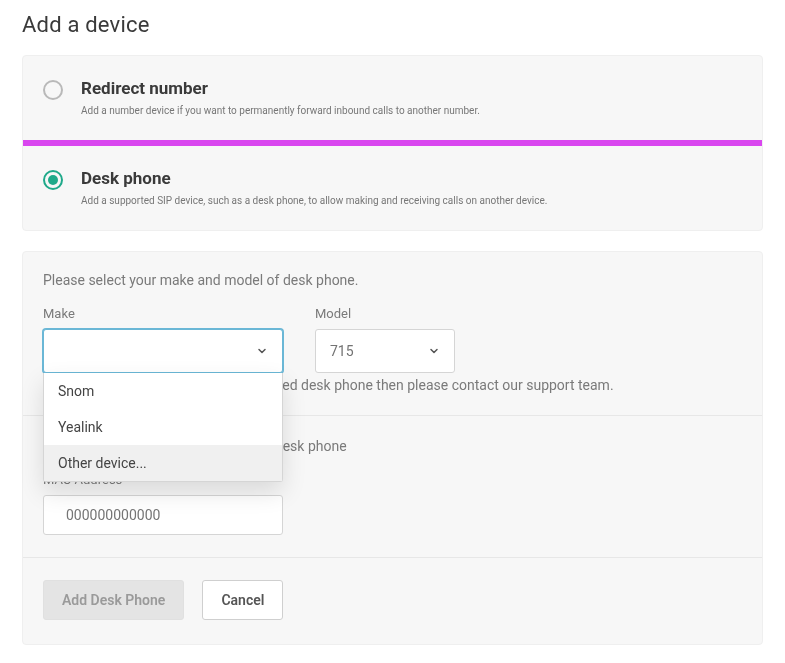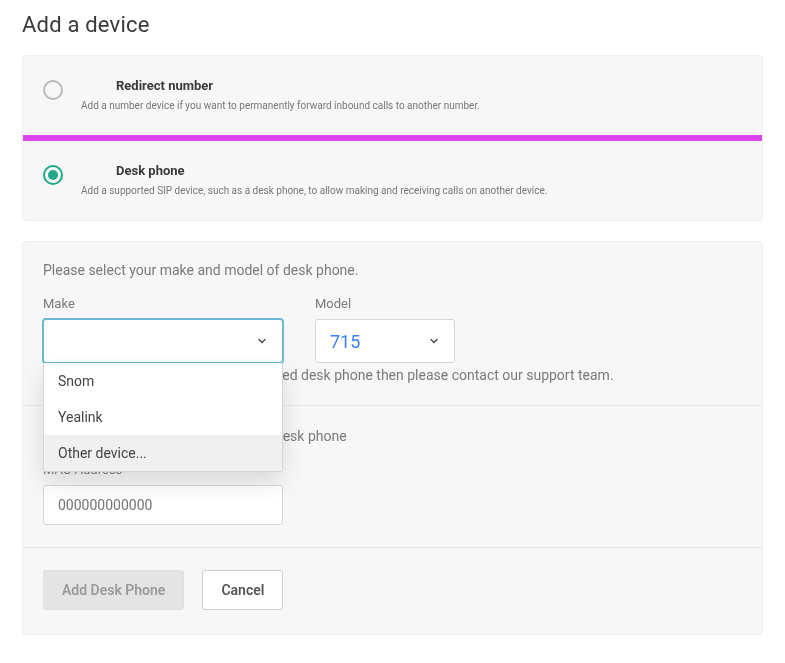--- a/index.html
+++ b/index.html
@@ -13,41 +13,41 @@
 
     .radio-row { display: flex; padding: 22px 20px; gap: 18px; align-items: flex-start; }
     .radio-row + .radio-row { border-top: 6px solid #d946ef; }
     .radio { flex: 0 0 20px; height: 20px; position: relative; margin-top: 2px; }
     .radio input { position: absolute; inset: 0; opacity: 0; cursor: pointer; }
     .radio .ring { width: 20px; height: 20px; border-radius: 50%; border: 2px solid #b9b9b9; display: block; position: relative; }
     .radio .ring.checked { border-color: #1fa98a; }
     .radio .ring.checked::after { content: ""; position: absolute; inset: 3px; border-radius: 50%; background: #1fa98a; }
 
     .radio-body { flex: 1; }
-    .radio-title { font-size: 13px; font-weight: 700; color: #3a3a3a; margin-bottom: 6px; margin-left: 35px; }
+    .radio-title { font-size: 17px; font-weight: 700; color: #3a3a3a; margin-bottom: 6px; }
     .radio-desc { font-size: 10px; color: #777; line-height: 1.4; }
 
     .helper { font-size: 14px; color: #7a7a7a; margin-bottom: 18px; }
     .helper.mt { margin-top: 4px; }
 
     .row { display: flex; gap: 32px; position: relative; }
     .field { display: flex; flex-direction: column; }
     .label { font-size: 13px; color: #7a7a7a; margin-bottom: 8px; }
-    .select { width: 240px; height: 44px; background: #fff; border: 1px solid #d5d5d5; border-radius: 3px; display: flex; align-items: center; justify-content: space-between; padding: 0 14px; font-size: 18px; color: #3b82f6; cursor: pointer; }
+    .select { width: 240px; height: 44px; background: #fff; border: 1px solid #d5d5d5; border-radius: 3px; display: flex; align-items: center; justify-content: space-between; padding: 0 14px; font-size: 14px; color: #737373; cursor: pointer; }
     .select.focus { border-color: #6ab7d6; box-shadow: 0 0 0 1px #6ab7d6; }
     .chev { width: 12px; height: 12px; }
     .chev svg { width: 12px; height: 12px; display: block; }
 
     .dropdown { position: absolute; left: 10px; top: 0; width: 240px; background: #fff; border: 1px solid #d5d5d5; border-radius: 0 0 3px 3px; border-top: none; box-shadow: 0 10px 24px rgba(0,0,0,.12); z-index: 5; }
     .dropdown .item { padding: 10px 14px; font-size: 14px; color: #444; cursor: pointer; background: #fff; }
     .dropdown .item.highlight { background: #f0f0f0; }
 
     .beneath { margin-top: 14px; }
 
-    .input { width: 240px; height: 40px; background: #fff; border: 1px solid #d5d5d5; border-radius: 3px; padding: 0 14px; font-size: 14px; color: #555; }
+    .input { width: 240px; height: 40px; background: #fff; border: 1px solid #d5d5d5; border-radius: 3px; padding: 0 22px; font-size: 14px; color: #555; }
 
     .divider { height: 1px; background: #e7e7e7; margin: 22px -20px; }
 
     .actions { display: flex; gap: 18px; margin-top: 2px; }
     .btn { height: 40px; padding: 0 18px; border-radius: 3px; font-size: 14px; cursor: pointer; }
     .btn.primary { background: #e4e4e4; color: #9a9a9a; border: 1px solid #e0e0e0; font-weight: 600; }
     .btn.secondary { background: #fff; color: #555; border: 1px solid #cfcfcf; font-weight: 600; }
 
     
     .make-wrap { position: relative; width: 240px; }

